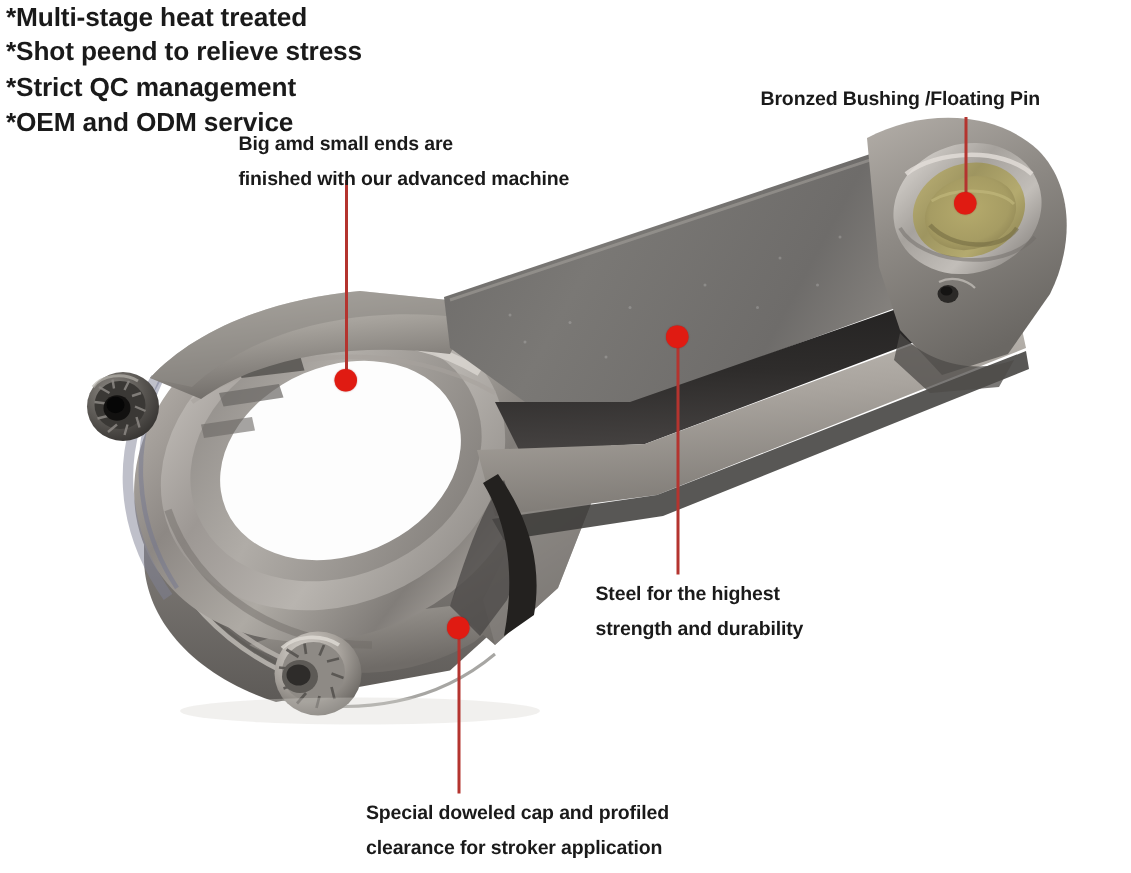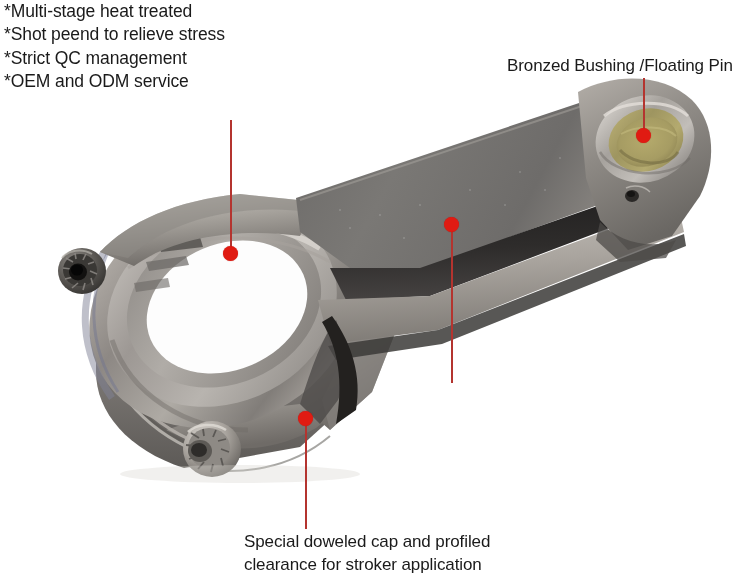--- a/index.html
+++ b/index.html
@@ -10,28 +10,29 @@
   }
   body {
     font-family: "Liberation Sans", sans-serif;
   }
   #stage {
     position: relative;
     width: 754px;
     height: 582px;
     background: #ffffff;
     overflow: hidden;
+    font-weight: bold;
   }
 
   
   .txt {
     position: absolute;
     color: #1a1a1a;
     font-family: "Liberation Sans", sans-serif;
-    font-size: 17px;
+    font-size: 13px;
     line-height: 23px;
     white-space: pre-line;
     letter-spacing: -0.1px;
   }
   #feature-list {
     left: 4px;
     top: 0px;
     font-size: 17.5px;
     line-height: 23.3px;
   }
@@ -312,18 +313,22 @@
   <div class="dot" style="left:444px; top:217px;"></div>
   <div class="dot" style="left:298px; top:411px;"></div>
 
   <div class="txt" id="feature-list">*Multi-stage heat treated
 *Shot peend to relieve stress
 *Strict QC management
 *OEM and ODM service</div>
 
   <div class="txt" id="callout-bushing-text">Bronzed Bushing /Floating Pin</div>
 
-
+  <div class="txt" id="callout-ends-text">Big amd small ends are
+finished with our advanced machine</div>
+
+  <div class="txt" id="callout-steel-text">Steel for the highest
+strength and durability</div>
 
   <div class="txt" id="callout-cap-text">Special doweled cap and profiled
 clearance for stroker application</div>
 
 </div>
 
 </body></html>

